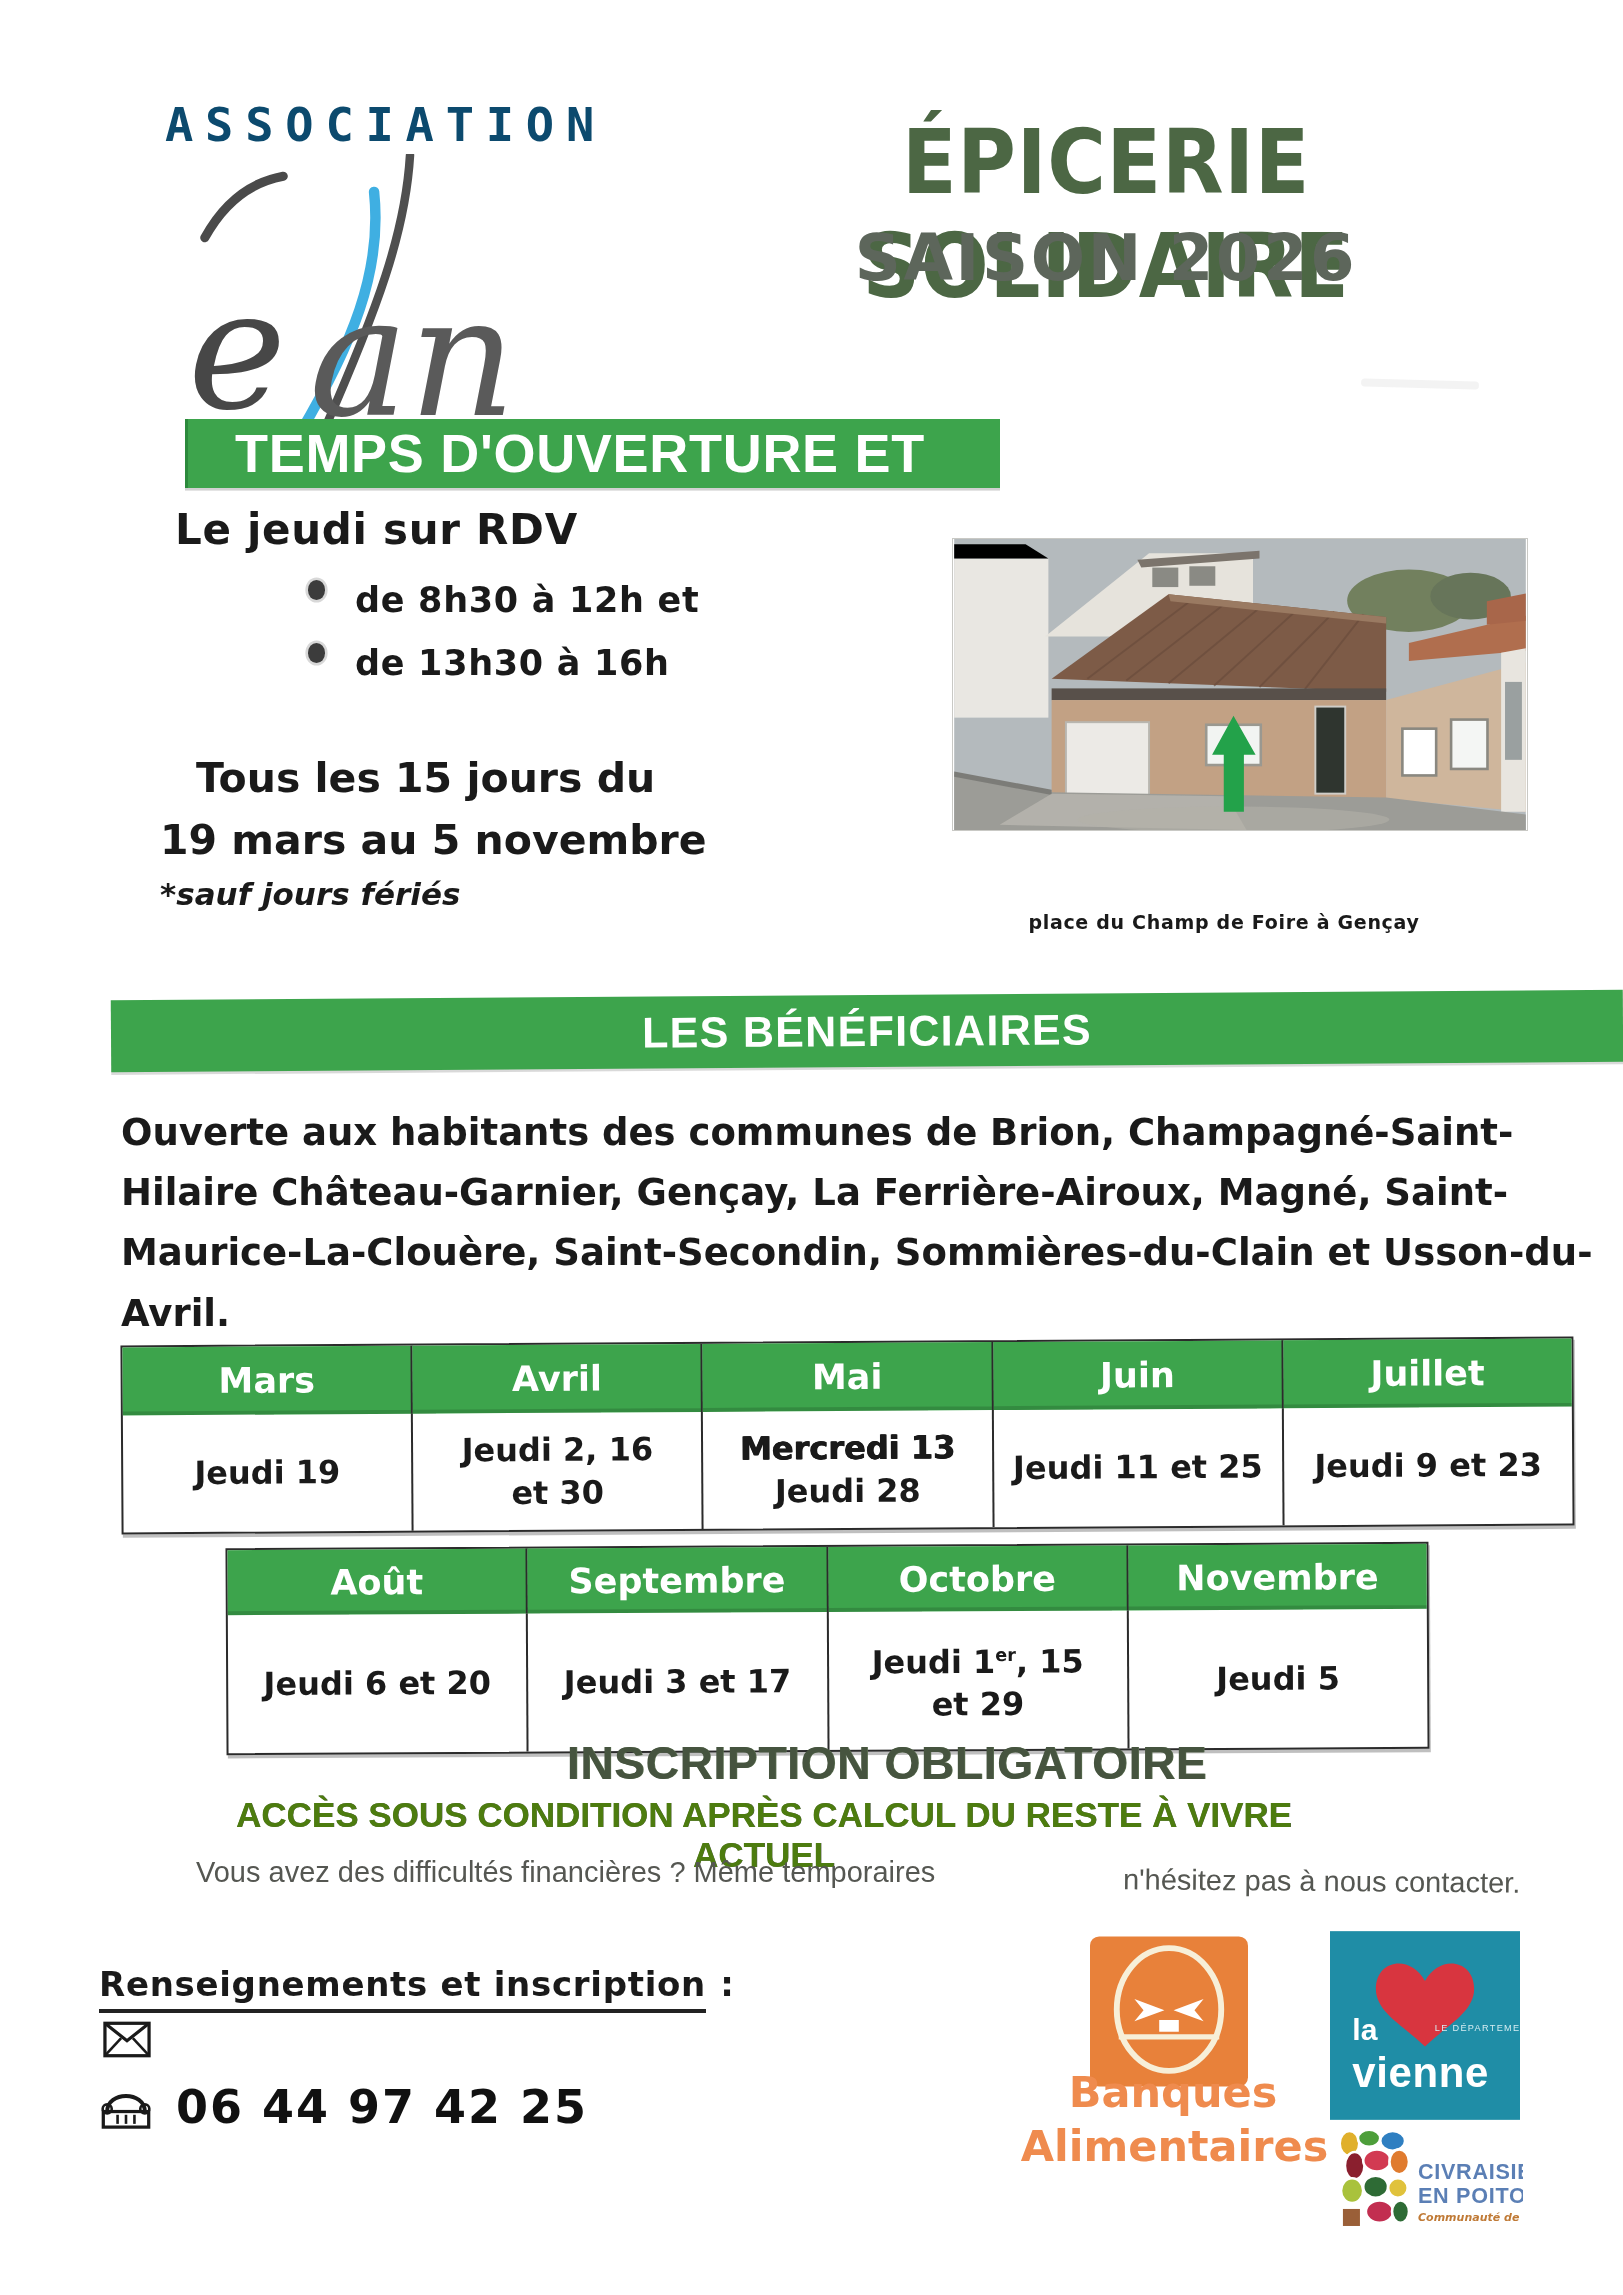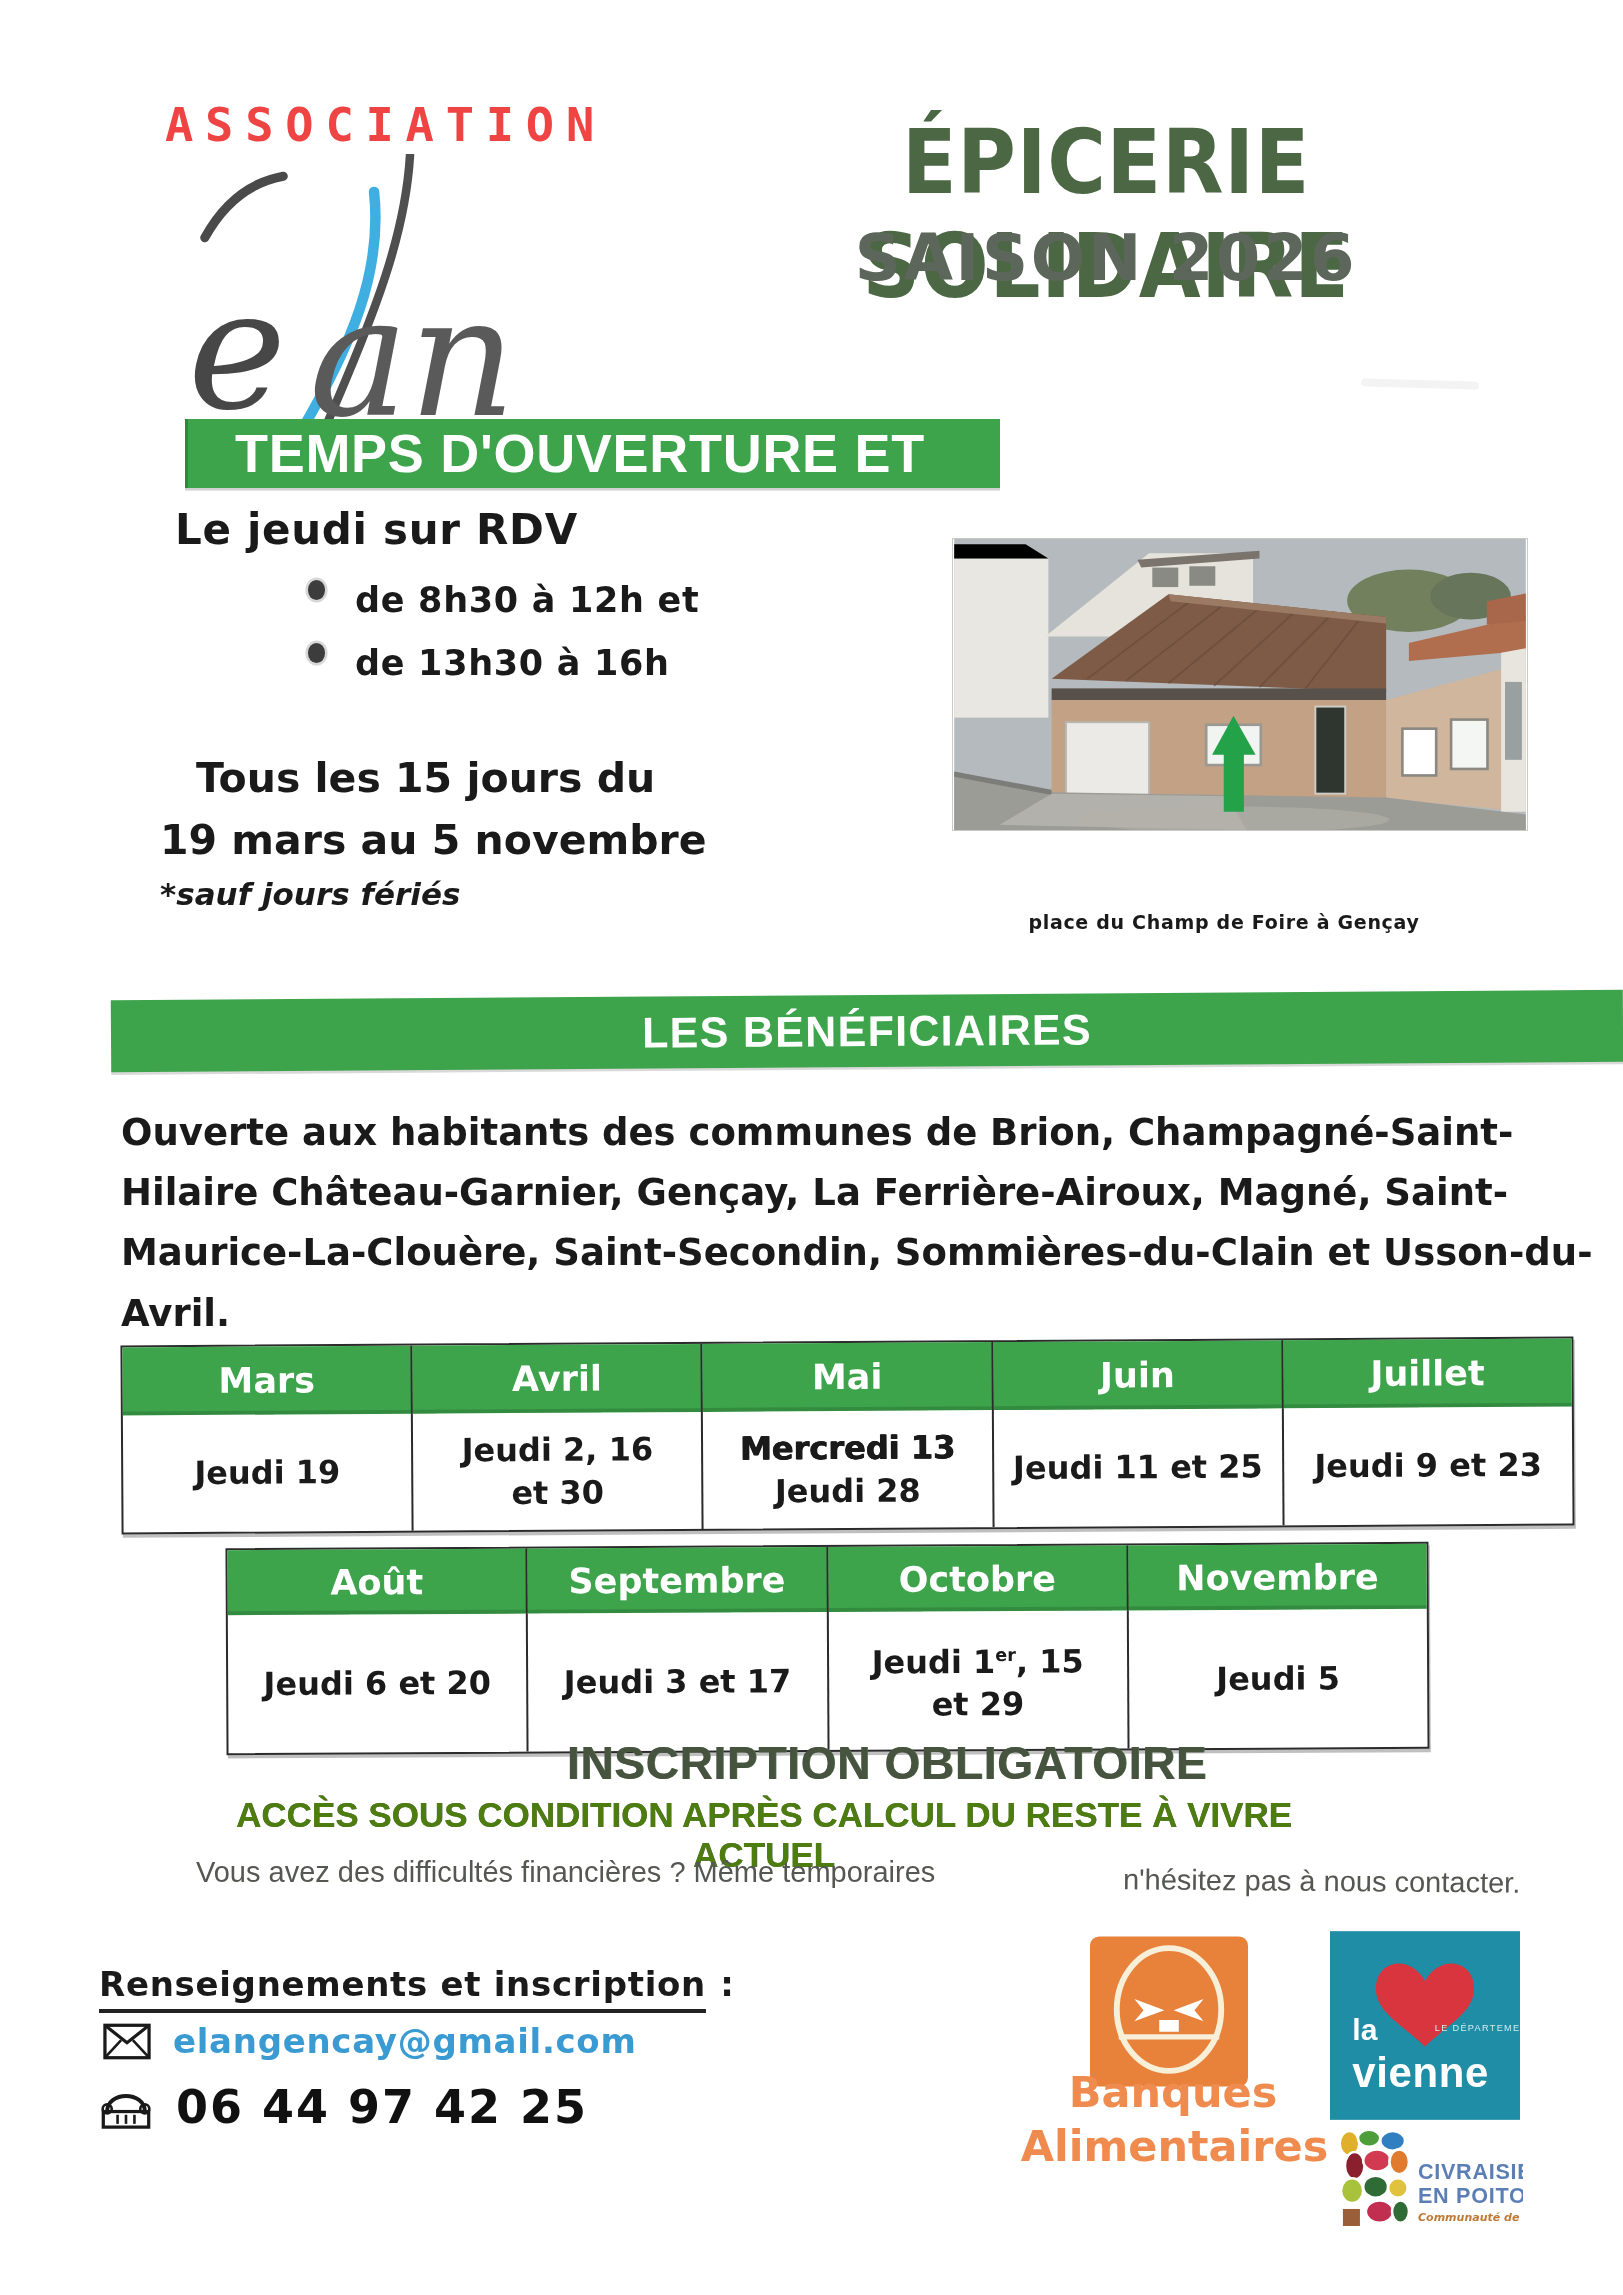--- a/index.html
+++ b/index.html
@@ -6,21 +6,21 @@
   body{
     width:1623px;height:2295px;position:relative;overflow:hidden;
     background:#ffffff;color:#1a1a1a;
     font-family:"DejaVu Sans",sans-serif;
   }
   .abs{position:absolute;}
   .hw{font-family:"DejaVu Sans",sans-serif;font-weight:bold;}
   .mono{font-family:"DejaVu Sans Mono","Liberation Mono",monospace;}
 
   
-  .association{left:165px;top:97px;font-size:47px;font-weight:bold;letter-spacing:11.8px;color:#ef4444;}
+  .association{left:165px;top:97px;font-size:47px;font-weight:bold;letter-spacing:11.8px;color:#0c4a6e;}
   .main-title{left:648px;top:110px;width:916px;text-align:center;font-size:80px;font-weight:bold;
               letter-spacing:0.7px;color:#4c6744;transform:scaleY(1.12);transform-origin:top;}
   .season{left:772px;top:221px;width:668px;text-align:center;font-size:64px;font-weight:bold;
           letter-spacing:2.6px;color:#5d665b;}
 
   
   .banner{background:#3da44c;color:#ffffff;font-weight:bold;font-family:"Liberation Sans",sans-serif;}
   .banner1{left:141px;top:419px;width:815px;height:69px;font-size:54px;line-height:69px;
            padding-left:47px;box-sizing:border-box;letter-spacing:0.7px;
            border-left:3.9px solid #2c8a3c;box-shadow:0 2.6px 0 rgba(0,0,0,.18);margin-left:44px;}
@@ -244,21 +244,20 @@
   <span class="ul">Renseignements et inscription</span><span class="colon">:</span>
 </div>
 
 <div class="abs email-row">
   <svg width="48" height="37" viewBox="0 0 74 56">
     <rect x="3" y="3" width="68" height="50" fill="#ffffff" stroke="#1a1a1a" stroke-width="5"></rect>
     <polyline points="3,3 37,30 71,3" fill="none" stroke="#1a1a1a" stroke-width="5"></polyline>
     <line x1="3" y1="53" x2="28" y2="26" stroke="#1a1a1a" stroke-width="4"></line>
     <line x1="71" y1="53" x2="46" y2="26" stroke="#1a1a1a" stroke-width="4"></line>
   </svg>
-  <span class="email-text">elangencay@gmail.com</span>
 </div>
 
 <div class="abs phone-row">
   <svg width="56" height="48" viewBox="0 0 86 74">
     <path d="M14,44 C14,12 72,12 72,44" fill="none" stroke="#1a1a1a" stroke-width="6"></path>
     <rect x="8" y="44" width="70" height="24" fill="#ffffff" stroke="#1a1a1a" stroke-width="5"></rect>
     <line x1="30" y1="49" x2="30" y2="63" stroke="#1a1a1a" stroke-width="4"></line>
     <line x1="43" y1="49" x2="43" y2="63" stroke="#1a1a1a" stroke-width="4"></line>
     <line x1="56" y1="49" x2="56" y2="63" stroke="#1a1a1a" stroke-width="4"></line>
     <circle cx="14" cy="40" r="7" fill="none" stroke="#1a1a1a" stroke-width="4"></circle>

